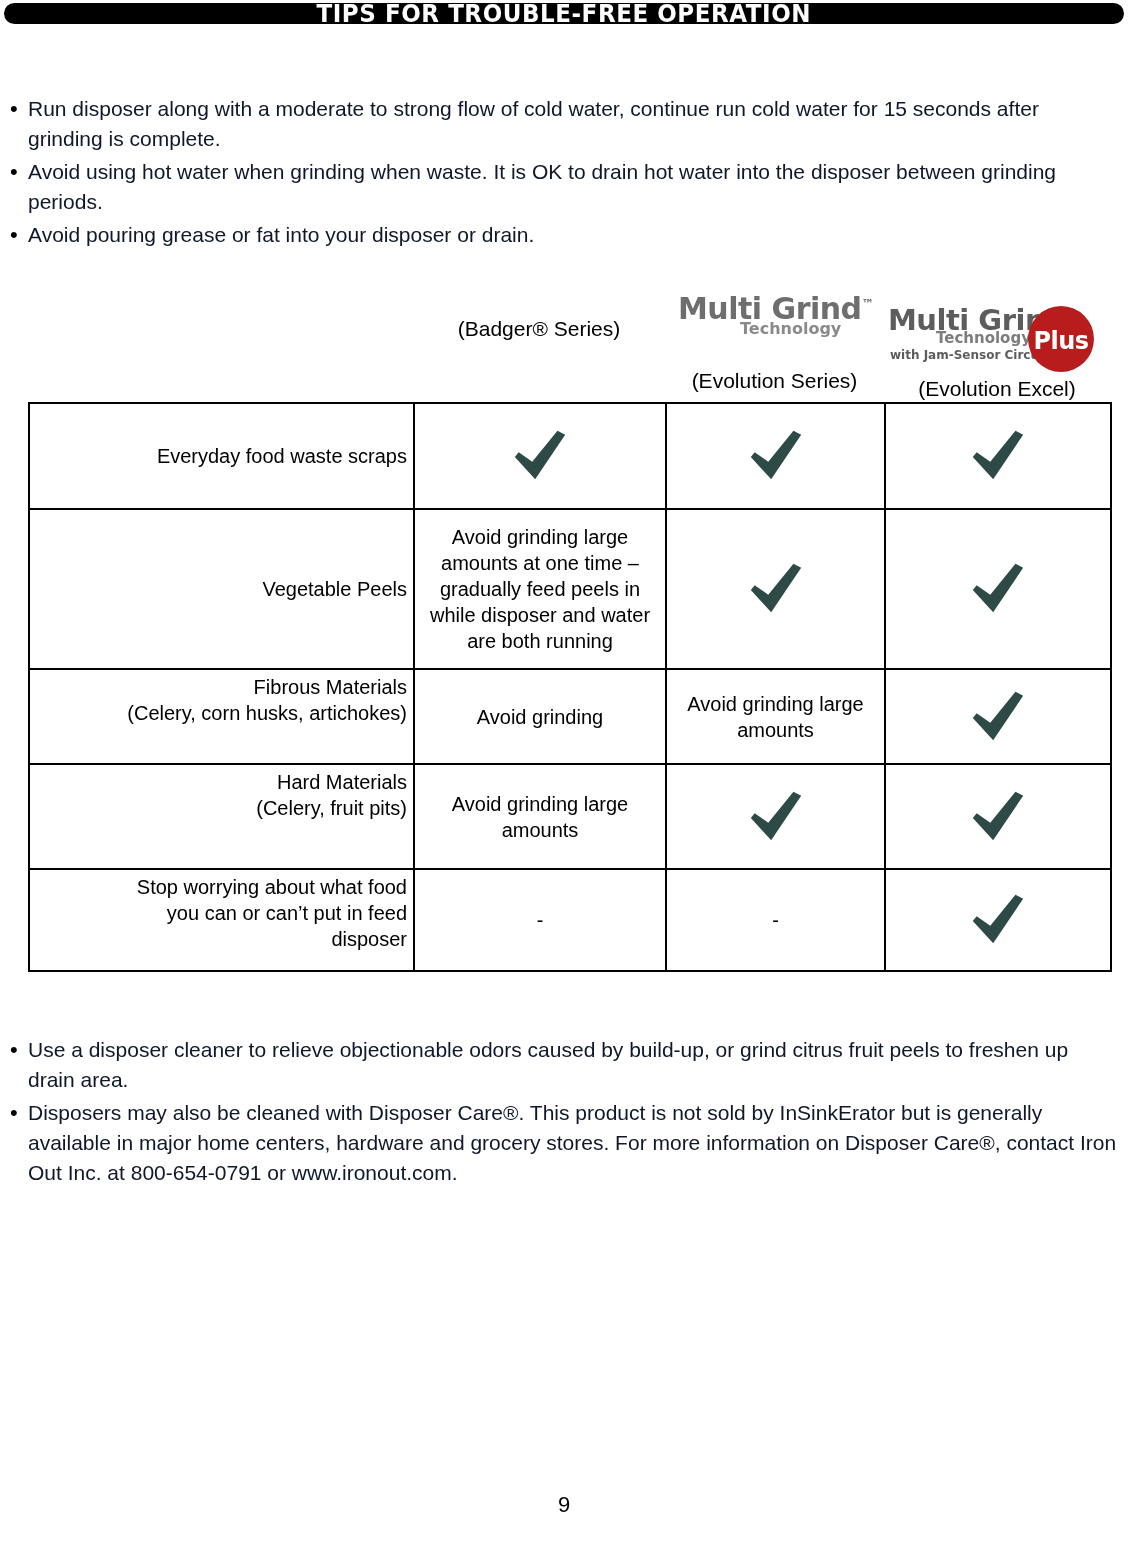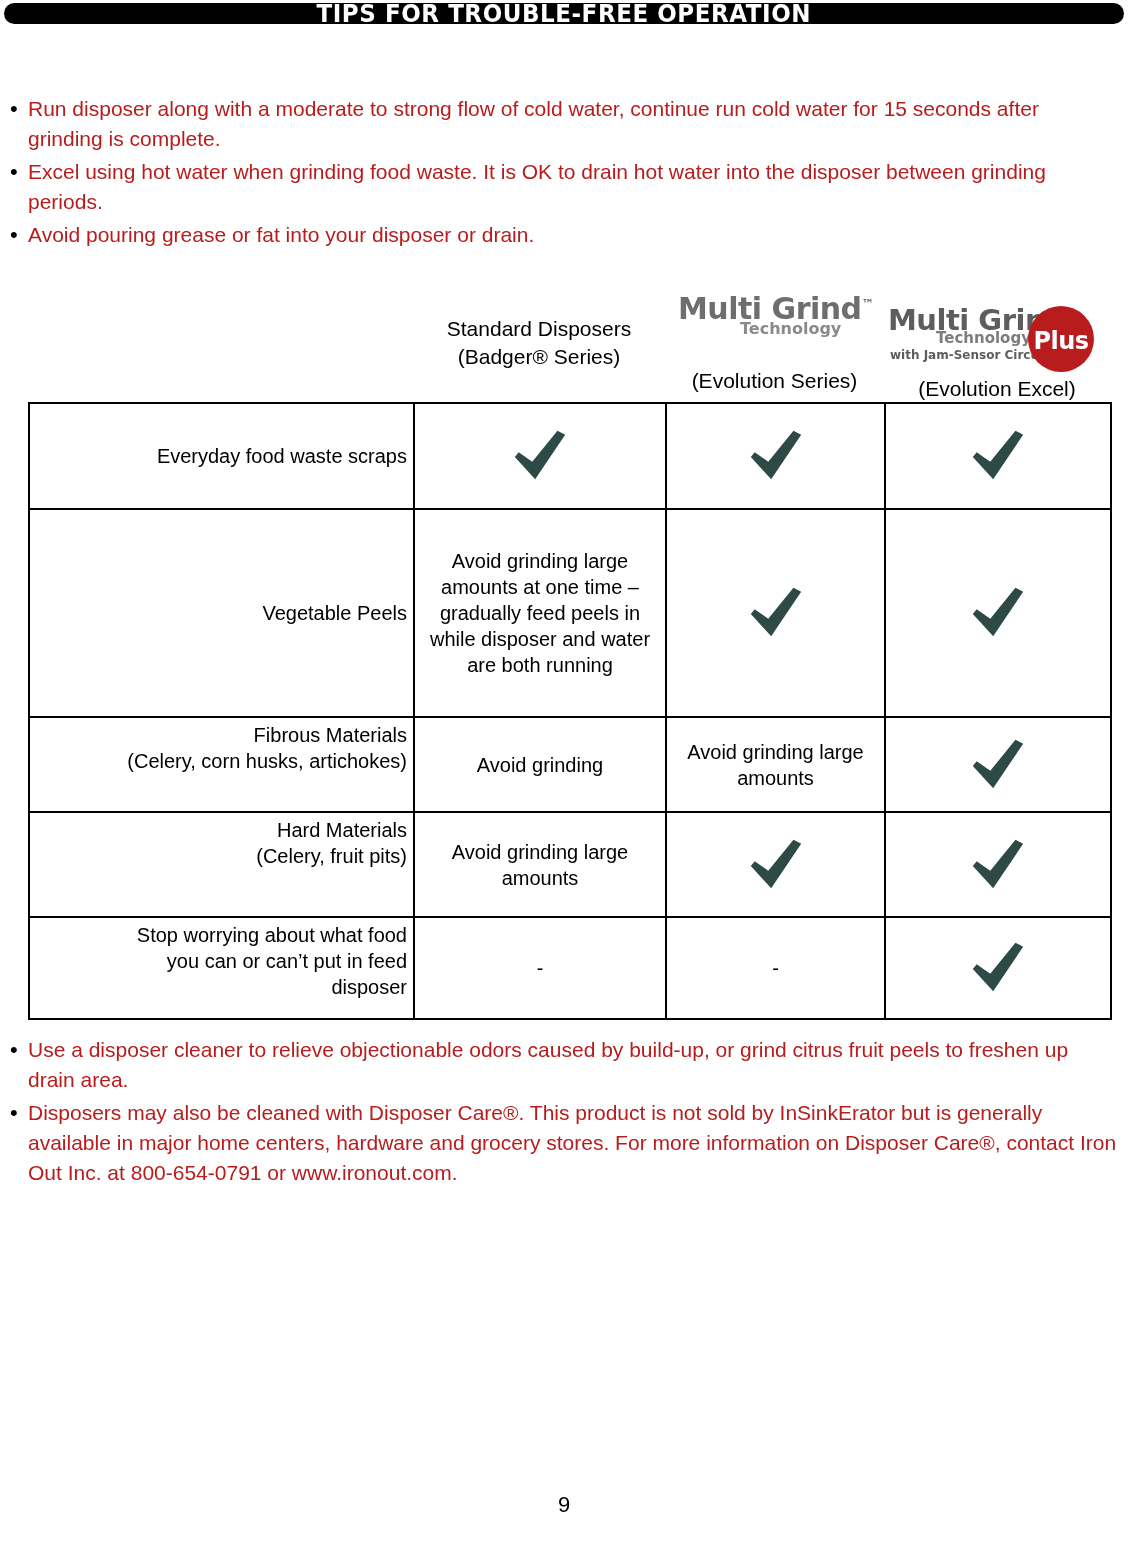--- a/index.html
+++ b/index.html
@@ -60,21 +60,21 @@
     width: 18px;
     font-size: 22px;
     line-height: 30px;
     text-align: left;
     color: #000;
   }
   .bullet-text {
     flex: 1 1 auto;
     font-size: 21px;
     line-height: 30px;
-    color: #b91c1c;
+    color: #0f172a;
     text-align: left;
   }
 
   
   .table-head {
     position: absolute;
     left: 28px;
     top: 290px;
     width: 1082px;
     height: 112px;
@@ -226,21 +226,21 @@
     padding-top: 9px;
     padding-left: 12px;
     font-size: 20px;
     line-height: 27px;
   }
   td.c-std  { width: 252px; text-align: center; }
   td.c-evo  { width: 219px; text-align: center; }
   td.c-exc  { width: 226px; text-align: center; }
 
   tr.r1 td { height: 106px; }
-  tr.r2 td { height: 208px; }
+  tr.r2 td { height: 160px; }
   tr.r3 td { height: 95px; }
   tr.r4 td { height: 105px; }
   tr.r5 td { height: 102px; }
 
   tr.r3 td.c-label, tr.r4 td.c-label, tr.r5 td.c-label { vertical-align: top; }
   tr.r3 td.c-std, tr.r3 td.c-evo { vertical-align: middle; }
 
   .dash { font-size: 20px; }
 
   
@@ -270,31 +270,30 @@
   <div class="header-title">TIPS FOR TROUBLE-FREE OPERATION</div>
 </div>
 
 <div class="bullets top">
   <div class="bullet-row">
     <div class="bullet-dot">•</div>
     <div class="bullet-text">Run disposer along with a moderate to strong flow of cold water, continue run cold water for 15 seconds after grinding is complete.</div>
   </div>
   <div class="bullet-row">
     <div class="bullet-dot">•</div>
-    <div class="bullet-text">Excel using hot water when grinding food waste. It is OK to drain hot water into the disposer between grinding periods.</div>
+    <div class="bullet-text">Avoid using hot water when grinding when waste. It is OK to drain hot water into the disposer between grinding periods.</div>
   </div>
   <div class="bullet-row">
     <div class="bullet-dot">•</div>
     <div class="bullet-text">Avoid pouring grease or fat into your disposer or drain.</div>
   </div>
 </div>
 
 <div class="table-head">
   <div class="th-standard">
-    <div>Standard Disposers</div>
     <div>(Badger® Series)</div>
   </div>
   <div class="th-evo-series-label">(Evolution Series)</div>
   <div class="th-evo-excel-label">(Evolution Excel)</div>
 </div>
 
 <div class="logo-mg">
   <div class="logo-main"><span>Multi Grind</span><span class="logo-tm">™</span></div>
   <div class="logo-sub">Technology</div>
 </div>

